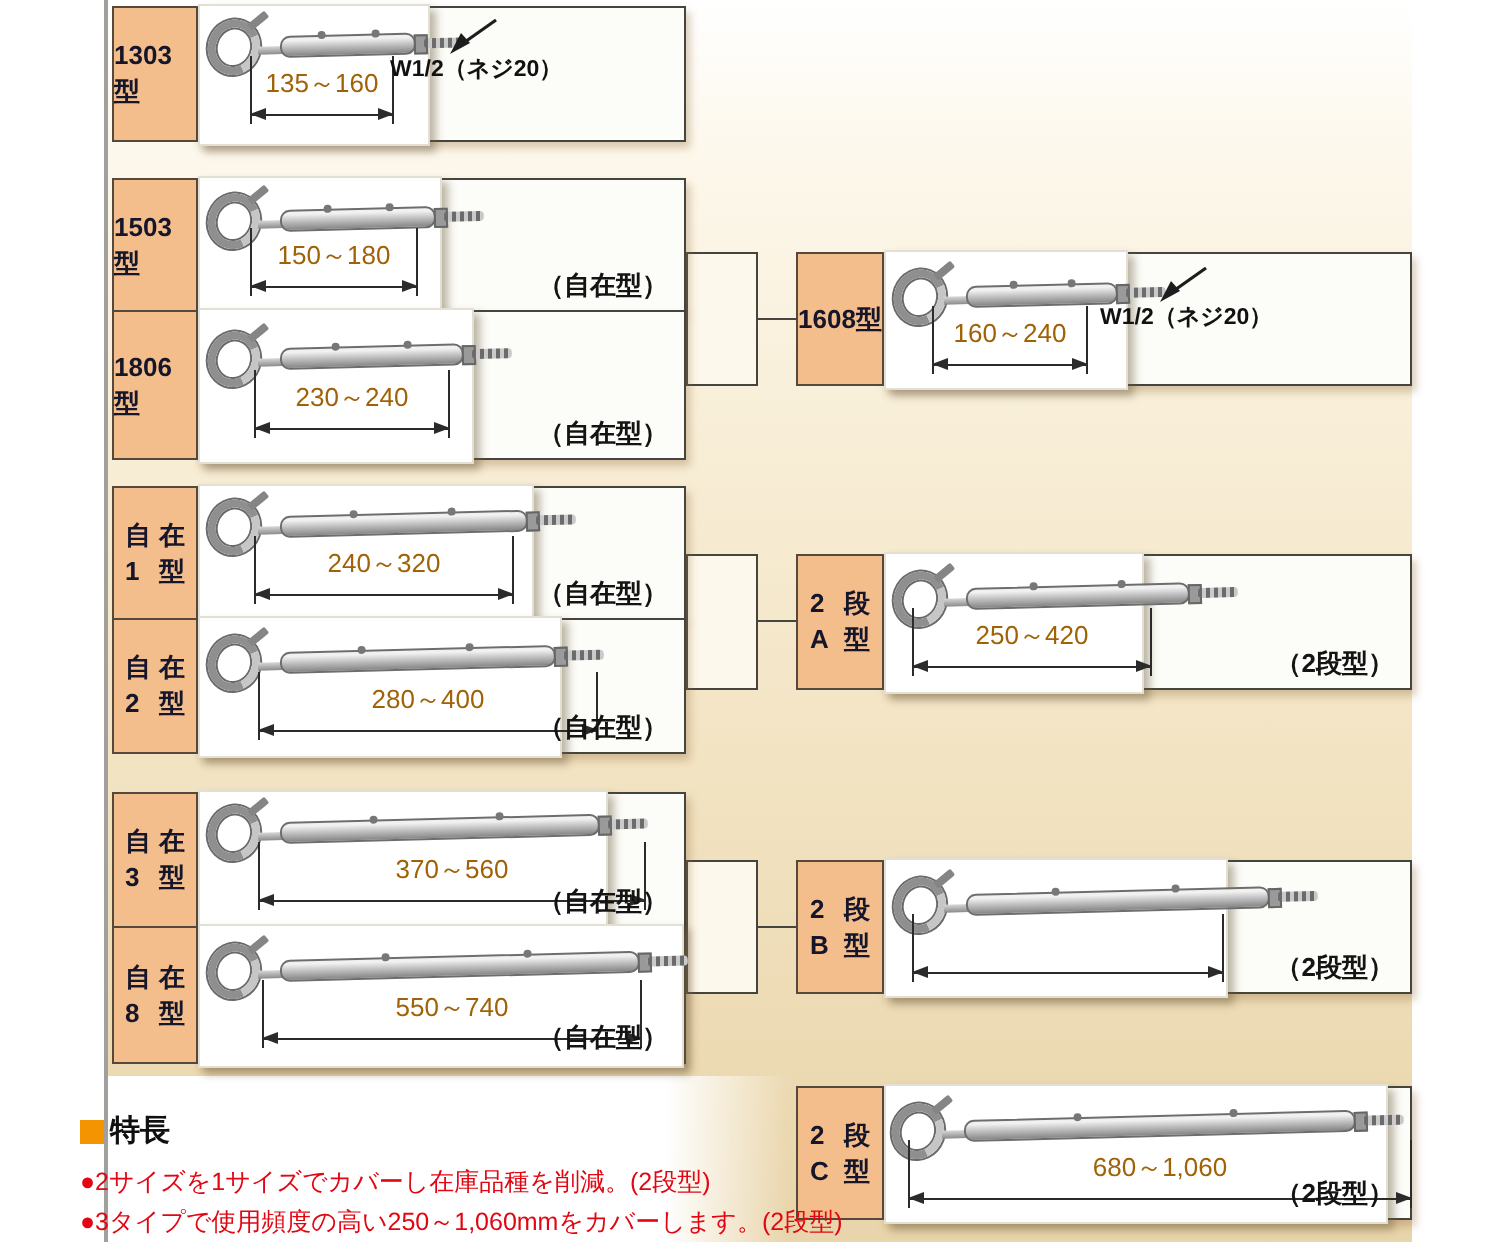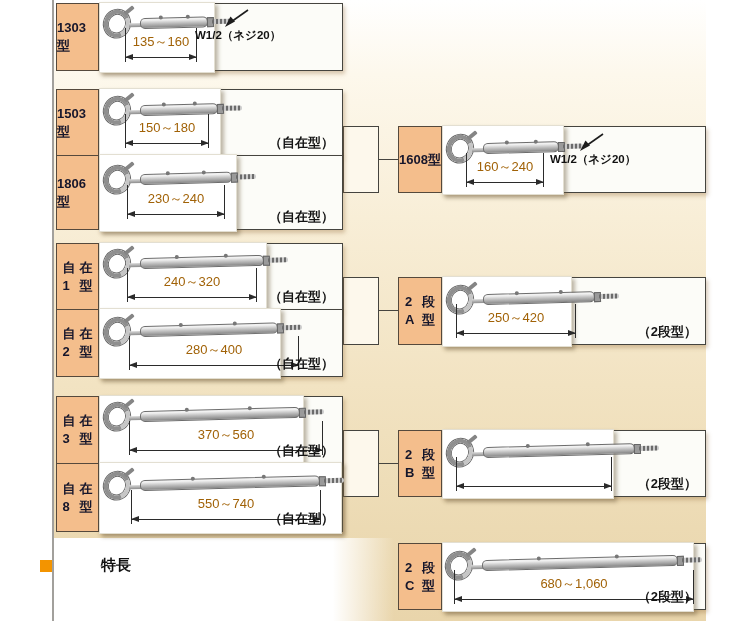--- a/index.html
+++ b/index.html
@@ -81,21 +81,21 @@
   .leader{flex:0 0 auto;margin-right:2px;}
 
   .note{position:absolute;right:8px;bottom:3px;font-size:13px;font-weight:bold;color:#141414;z-index:3;white-space:nowrap;}
 
   
   .bracket{position:absolute;left:343px;width:36px;background:#fdf8ec;border:1px solid #45443f;box-sizing:border-box;z-index:0;}
   .linkline{position:absolute;left:378px;width:21px;height:1px;background:#45443f;z-index:0;}
 
   
   .features{position:absolute;left:40px;top:556px;z-index:5;}
-  .features-header{display:flex;align-items:center;font-weight:bold;font-size:15px;color:#101010;gap:46px;}
+  .features-header{display:flex;align-items:center;font-weight:bold;font-size:15px;color:#101010;}
   .features-header .sq{display:inline-block;width:12px;height:12px;background:#f39400;margin-right:3px;}
   .features-bullets{margin-top:6px;font-size:12.5px;color:#e20613;line-height:1.6;white-space:nowrap;}
 </style>
 </head>
 <body>
 
 <div class="page-bg"></div>
 <div class="white-patch"></div>
 <div class="page-rule"></div>
 
@@ -367,32 +367,36 @@
   <div class="unit-box">
     <div class="panel" style="width:252px;"></div>
     <div class="illo" style="left: 4px; top: 8px; width: 256px;">
         <span class="clamp"></span>
         <span class="clamp-bolt"></span>
         <span class="shank"></span>
         <span class="tbody" style="width:196px"></span>
         <span class="collar"></span>
         <span class="rodtip"></span>
       </div>
-    <div class="dim" style="left:12px;top:33px;width:240px;">
+    <div class="dim" style="left:12px;top:33px;width:240px;padding-left:12px;">
       <span class="dim-text">680～1,060</span>
       <span class="ext l"></span>
       <span class="ext r"></span>
       <span class="dim-arrow"></span>
     </div>
     <div class="note">（2段型）</div>
   </div>
   <div class="unit-label">
     <span class="jl">2 段</span>
     <span class="jl">C 型</span>
   </div>
 </div>
 
 <div class="features">
   <div class="features-header">
     <span class="sq"></span>
     <span>特長</span>
   </div>
+  <div class="features-bullets">
+    <div>●2サイズを1サイズでカバーし在庫品種を削減。(2段型)</div>
+    <div>●3タイプで使用頻度の高い250～1,060mmをカバーします。(2段型)</div>
+  </div>
 </div>
 
 </body></html>

